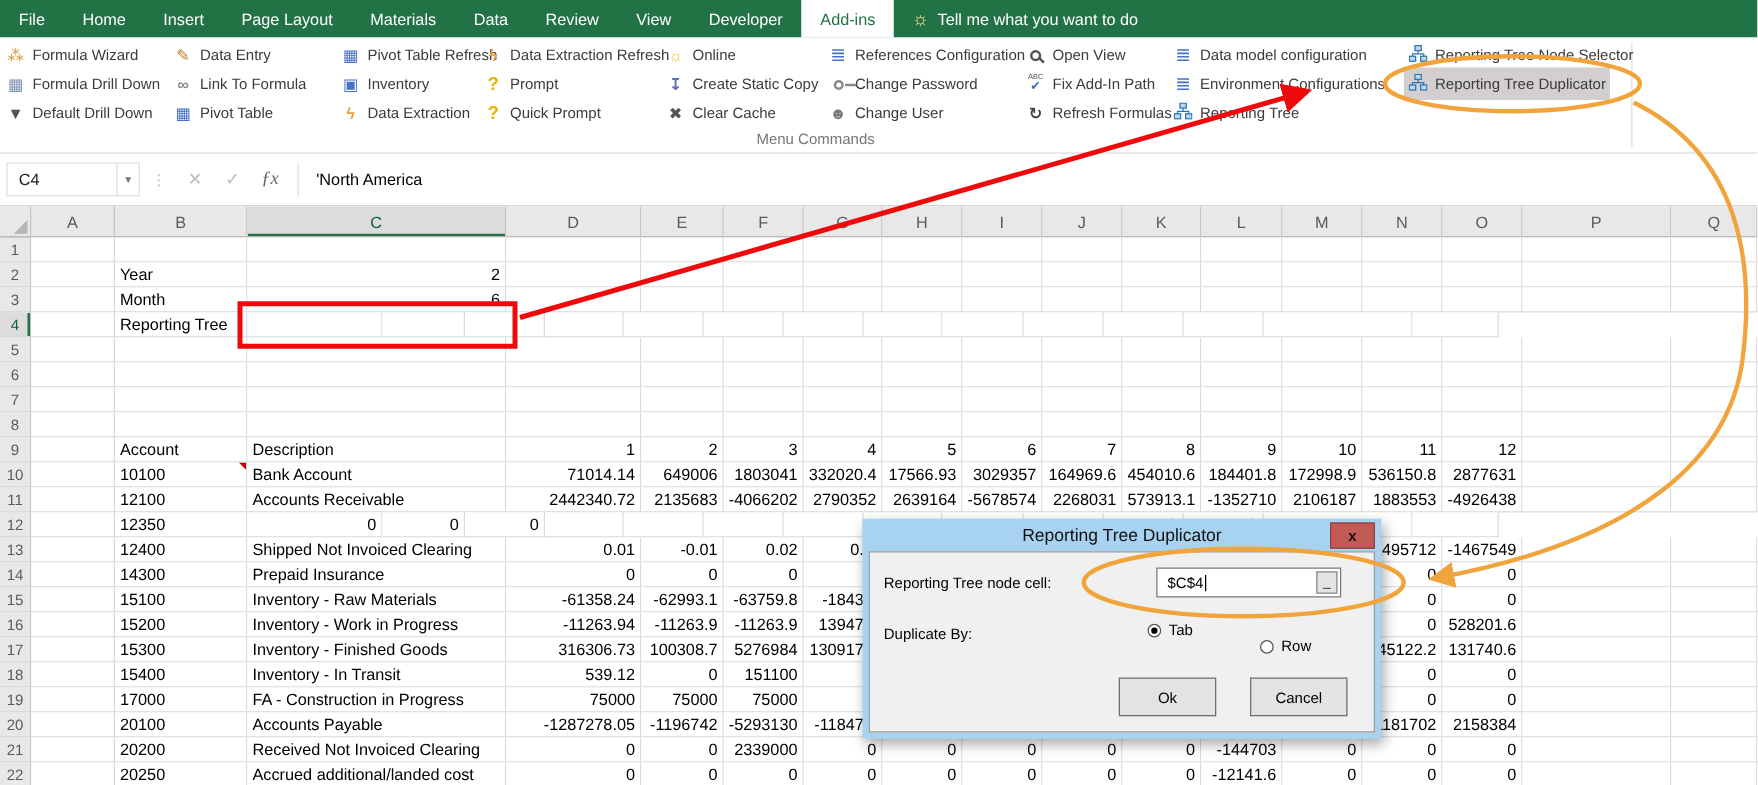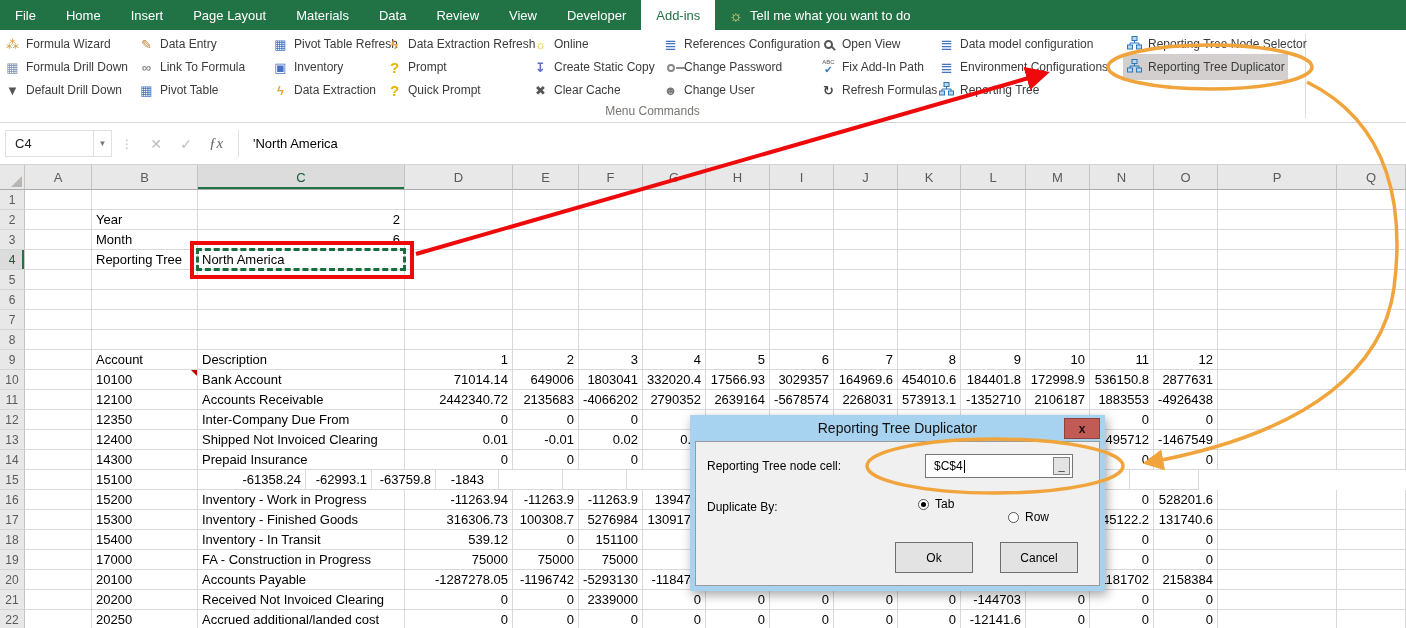--- a/index.html
+++ b/index.html
@@ -323,21 +323,20 @@
         <div class="cell" style="width: 64px;"></div>
         <div class="cell" style="width: 64px;"></div>
         <div class="cell" style="width: 64px;"></div>
         <div class="cell" style="width: 119px;"></div>
         <div class="cell" style="width: 69px;"></div>
       </div>
       <div class="grow">
         <div class="rhead sel">4</div>
         <div class="cell" style="width: 67px;"></div>
         <div class="cell" style="width: 106px;">Reporting Tree</div>
-        <div class="cell ants" style="width: 207px;">North America</div>
         <div class="cell" style="width: 108px;"></div>
         <div class="cell" style="width: 66px;"></div>
         <div class="cell" style="width: 64px;"></div>
         <div class="cell" style="width: 63px;"></div>
         <div class="cell" style="width: 64px;"></div>
         <div class="cell" style="width: 64px;"></div>
         <div class="cell" style="width: 64px;"></div>
         <div class="cell" style="width: 63px;"></div>
         <div class="cell" style="width: 65px;"></div>
         <div class="cell" style="width: 64px;"></div>
@@ -483,21 +482,20 @@
         <div class="cell num" style="width: 64px;">2106187</div>
         <div class="cell num" style="width: 64px;">1883553</div>
         <div class="cell num" style="width: 64px;">-4926438</div>
         <div class="cell" style="width: 119px;"></div>
         <div class="cell" style="width: 69px;"></div>
       </div>
       <div class="grow">
         <div class="rhead">12</div>
         <div class="cell" style="width: 67px;"></div>
         <div class="cell" style="width: 106px;">12350</div>
-        <div class="cell" style="width: 207px;">Inter-Company Due From</div>
         <div class="cell num" style="width: 108px;">0</div>
         <div class="cell num" style="width: 66px;">0</div>
         <div class="cell num" style="width: 64px;">0</div>
         <div class="cell" style="width: 63px;"></div>
         <div class="cell" style="width: 64px;"></div>
         <div class="cell" style="width: 64px;"></div>
         <div class="cell" style="width: 64px;"></div>
         <div class="cell" style="width: 63px;"></div>
         <div class="cell" style="width: 65px;"></div>
         <div class="cell" style="width: 64px;"></div>
@@ -543,20 +541,21 @@
         <div class="cell" style="width: 64px;"></div>
         <div class="cell num" style="width: 64px;">0</div>
         <div class="cell num" style="width: 64px;">0</div>
         <div class="cell" style="width: 119px;"></div>
         <div class="cell" style="width: 69px;"></div>
       </div>
       <div class="grow">
         <div class="rhead">15</div>
         <div class="cell" style="width: 67px;"></div>
         <div class="cell" style="width: 106px;">15100</div>
+        <div class="cell" style="width: 207px;">Inventory - Raw Materials</div>
         <div class="cell num" style="width: 108px;">-61358.24</div>
         <div class="cell num" style="width: 66px;">-62993.1</div>
         <div class="cell num" style="width: 64px;">-63759.8</div>
         <div class="cell num frag" style="width: 63px;">-1843</div>
         <div class="cell" style="width: 64px;"></div>
         <div class="cell" style="width: 64px;"></div>
         <div class="cell" style="width: 64px;"></div>
         <div class="cell" style="width: 63px;"></div>
         <div class="cell" style="width: 65px;"></div>
         <div class="cell" style="width: 64px;"></div>

